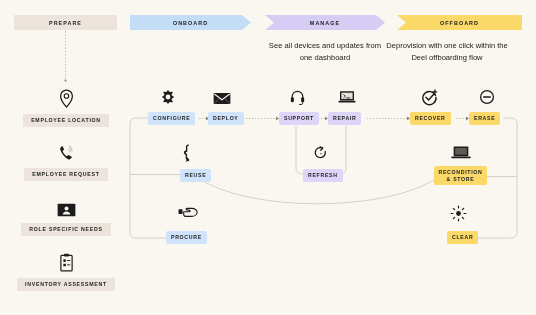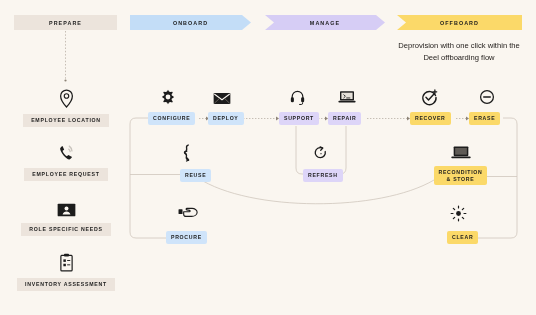--- a/index.html
+++ b/index.html
@@ -75,21 +75,22 @@
   </div>
 
   <div class="banner bn-manage notch-arrow" style="left:265px; top:15px; width:120px;">
     <span>MANAGE</span>
   </div>
 
   <div class="banner bn-offboard notch-flat" style="left:397px; top:15px; width:125px;">
     <span>OFFBOARD</span>
   </div>
 
-  <div class="coldesc" style="left:392px; top:40px; width:134px;">Deprovision with one click within the Deel offboarding flow</div>
+  <div class="coldesc" style="left:262px; top:40px; width:126px;">See all devices and updates from one dashboard</div>
+  <div class="coldesc" style="left:380px; top:40px; width:134px;">Deprovision with one click within the Deel offboarding flow</div>
 
   <svg class="lines" width="536" height="315">
     <line x1="65.5" y1="31" x2="65.5" y2="80" stroke="#b9b0a6" stroke-width="0.8" stroke-dasharray="1.5 1.8"></line>
     <circle cx="65.5" cy="80.5" r="1.1" fill="#8d8377"></circle>
   </svg>
 
   <div class="leftitem" style="left:4px; top:86px;">
     <div class="ic">
       <svg width="15" height="19" viewBox="0 0 24 30">
         <path d="M12 1.5C6.8 1.5 2.6 5.7 2.6 10.9c0 6.9 8.2 16.4 9.4 17.7 1.2-1.3 9.4-10.8 9.4-17.7C21.4 5.7 17.2 1.5 12 1.5z" fill="none" stroke="#1c1c1c" stroke-width="2"></path>

